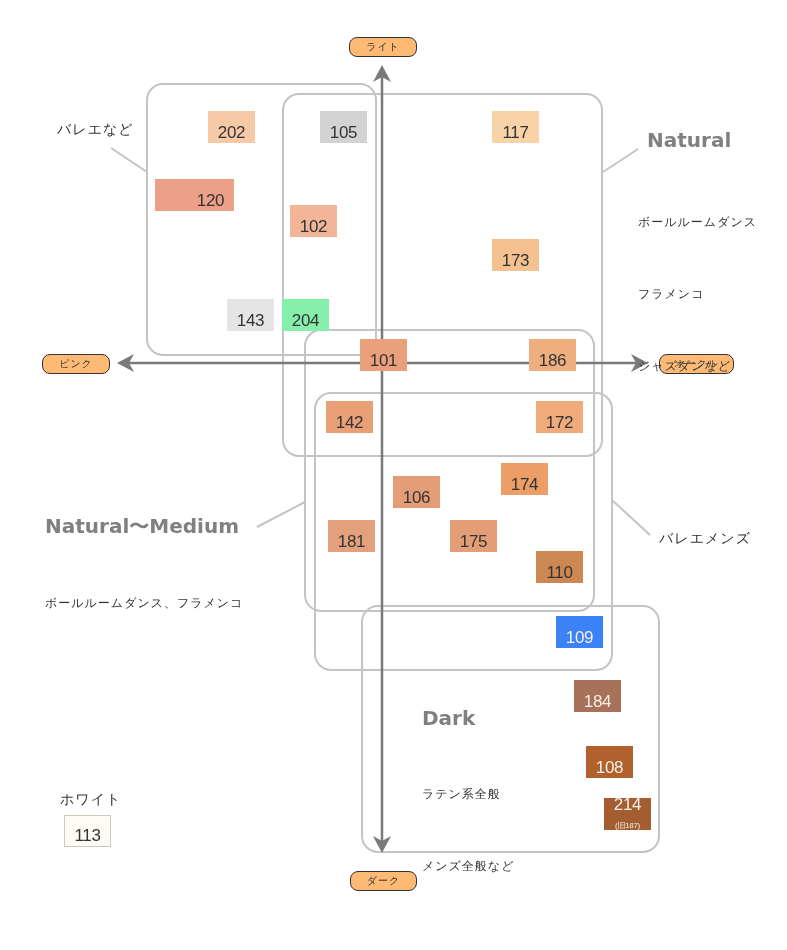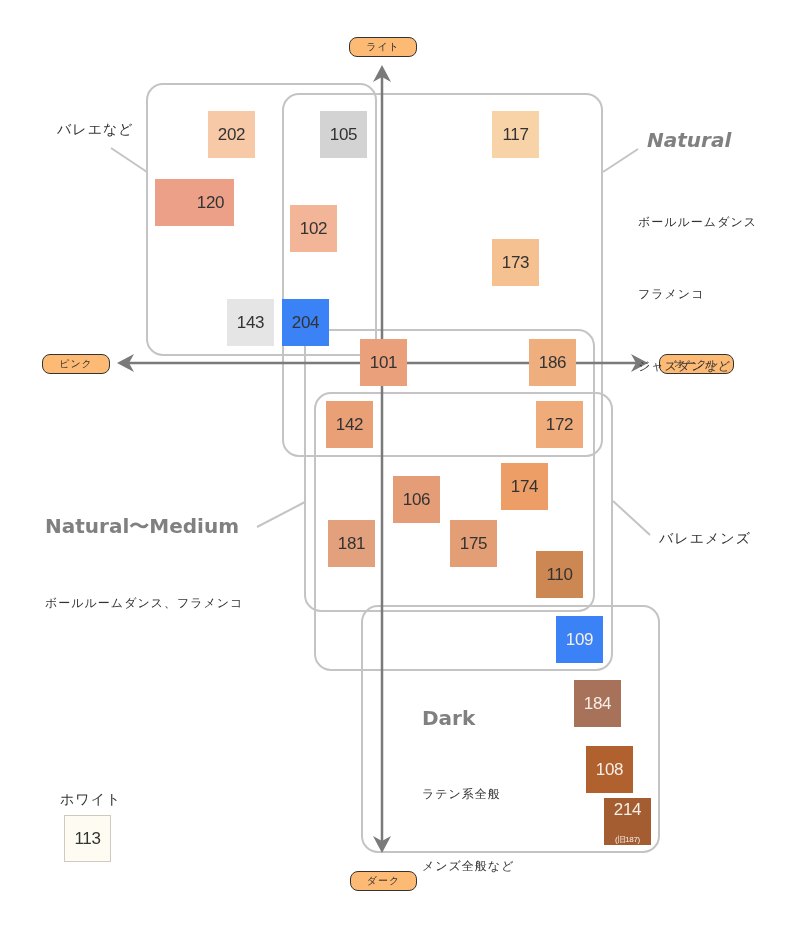--- a/index.html
+++ b/index.html
@@ -1,23 +1,23 @@
 <!DOCTYPE html>
 <html><head>
 <meta charset="utf-8">
 <style>
   html, body { margin:0; padding:0; background:#ffffff; }
   body { width:787px; height:950px; position:relative; overflow:hidden;
          font-family: "DejaVu Sans", sans-serif; color:#333; }
   #lines { position:absolute; left:0; top:0; width:787px; height:950px; }
-  .sq { position:absolute; width:47px; height:47px; display:flex; flex-direction:column;
-        align-items:center; justify-content:center; font-family:"Liberation Sans", sans-serif;
+  .sq { position:absolute; width:47px; height:32px; display:flex; flex-direction:column;
+        align-items:center; justify-content:flex-end; font-family:"Liberation Sans", sans-serif;
         font-size:17px; color:#333; letter-spacing:-0.3px; }
   .sq.light-text { color:#f5efe8; }
-  .sq .sub { font-size:8px; line-height:8px; margin-top:16px; }
+  .sq .sub { font-size:8px; line-height:8px; margin-top:7px; }
   .sq.white { border:1px solid #cfcabd; box-sizing:border-box; }
   .pill { position:absolute; height:18px; border:1.3px solid #333; border-radius:8px; background:#fdba74;
           font-size:10px; display:flex; align-items:center; justify-content:center; color:#333; letter-spacing:1px; }
   .title { position:absolute; font-family:"DejaVu Sans", sans-serif; font-weight:bold; color:#808080; font-size:20px; }
   .desc { position:absolute; font-size:12px; line-height:24px; color:#333; letter-spacing:1px; white-space:pre; }
   .lbl { position:absolute; font-size:14px; color:#333; letter-spacing:1px; }
 </style>
 </head>
 <body>
 
@@ -43,21 +43,21 @@
   </g>
 </svg>
 
 <div class="pill" style="left:349px;top:37px;width:66px;">ライト</div>
 <div class="pill" style="left:350px;top:871px;width:65px;">ダーク</div>
 <div class="pill" style="left:42px;top:354px;width:66px;">ピンク</div>
 <div class="pill" style="left:659px;top:354px;width:73px;">オークル</div>
 
 <div class="lbl" style="left:57px;top:121px;">バレエなど</div>
 
-<div class="title" style="left:647px;top:128px;font-style:italic;">Natural</div>
+<div class="title" style="left:647px;top:128px;">Natural</div>
 <div class="desc" style="left:638px;top:162px;">
   <div>ボールルームダンス</div>
   <div>フラメンコ</div>
   <div>ジャズダンなど</div>
 </div>
 
 <div class="title" style="left:45px;top:513px;">Natural〜Medium</div>
 <div class="desc" style="left:45px;top:543px;">
   <div>ボールルームダンス、フラメンコ</div>
 </div>
@@ -87,21 +87,21 @@
     </div>
     <div class="sq" style="left: 290px; top: 205px; background: rgb(242, 181, 152);">
       <span>102</span>
     </div>
     <div class="sq" style="left: 492px; top: 239px; background: rgb(246, 193, 144);">
       <span>173</span>
     </div>
     <div class="sq" style="left: 227px; top: 299px; background: #e5e5e5;">
       <span>143</span>
     </div>
-    <div class="sq" style="left: 282px; top: 299px; background: #3b82f6;">
+    <div class="sq" style="left: 282px; top: 299px; background: #86efac;">
       <span>204</span>
     </div>
     <div class="sq" style="left: 360px; top: 339px; background: rgb(235, 160, 124);">
       <span>101</span>
     </div>
     <div class="sq" style="left: 529px; top: 339px; background: rgb(239, 174, 125);">
       <span>186</span>
     </div>
     <div class="sq" style="left: 326px; top: 401px; background: rgb(234, 160, 119);">
       <span>142</span>

